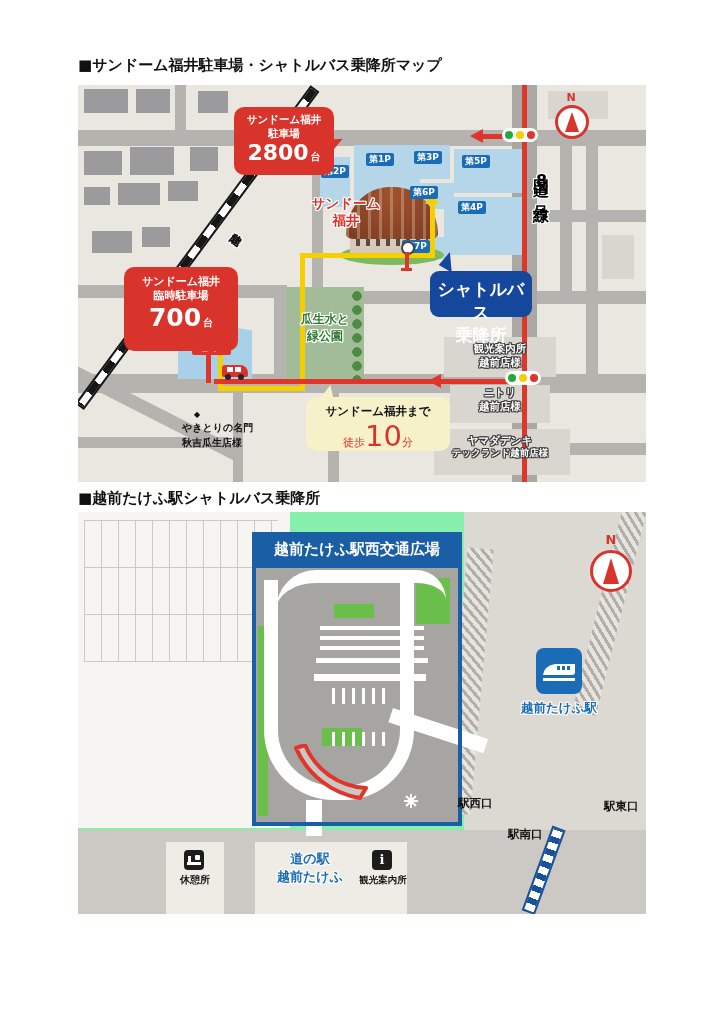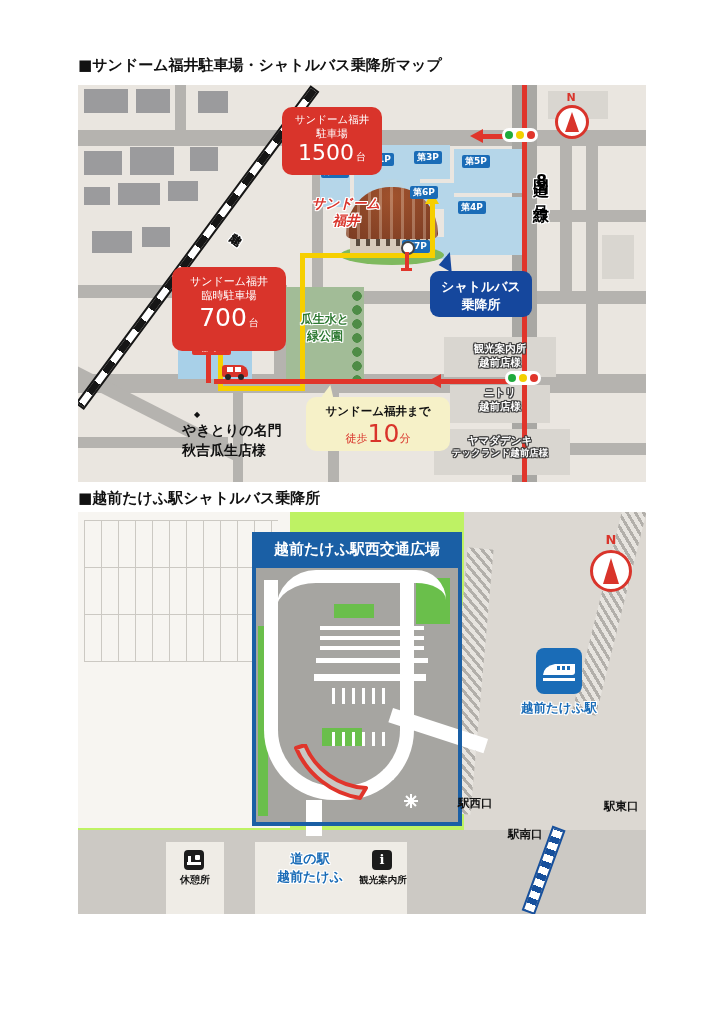--- a/index.html
+++ b/index.html
@@ -16,42 +16,42 @@
   .rail{position:absolute;height:7px;background:repeating-linear-gradient(90deg,#161616 0 13px,#fff 13px 26px);
         border:2px solid #161616;transform-origin:0 50%;}
   .ypath{position:absolute;background:#f6cf00;}
   .rpath{position:absolute;background:#e0352b;}
   .tri{position:absolute;width:0;height:0;}
   .outline-w{text-shadow:-1px -1px 0 #fff,1px -1px 0 #fff,-1px 1px 0 #fff,1px 1px 0 #fff,
              -1px 0 0 #fff,1px 0 0 #fff,0 -1px 0 #fff,0 1px 0 #fff;}
   .outline-b{text-shadow:-1px -1px 0 #3c3c3c,1px -1px 0 #3c3c3c,-1px 1px 0 #3c3c3c,1px 1px 0 #3c3c3c,
              -1px 0 0 #3c3c3c,1px 0 0 #3c3c3c,0 -1px 0 #3c3c3c,0 1px 0 #3c3c3c;}
   .redbox{position:absolute;background:#d9342b;color:#fff;border-radius:10px;text-align:center;
-          font-weight:normal;line-height:1.3;margin-left:48px;}
+          font-weight:bold;line-height:1.3;}
   .redbox .l{font-size:10.5px;}
   .redbox .numrow{line-height:1.05;margin-top:1px;}
   .redbox .num{font-size:22px;}
   .redbox .unit{font-size:10px;margin-left:2px;}
   .bluebubble{position:absolute;background:#15479d;color:#fff;border-radius:9px;text-align:center;
-          font-weight:bold;font-size:13px;line-height:1.35;padding-top:7px;box-sizing:border-box;}
+          font-weight:bold;font-size:17px;line-height:1.35;padding-top:7px;box-sizing:border-box;}
   .walkbox{position:absolute;background:#f6f1c8;border-radius:10px;text-align:center;padding-top:7px;box-sizing:border-box;}
   .walkbox .l1{font-size:11.5px;font-weight:bold;color:#111;}
   .walkbox .red{color:#d9342b;font-weight:normal;}
-  .walkbox .min{font-size:25px;text-align:center;}
+  .walkbox .min{font-size:29px;text-align:center;}
   .walkbox .sm{font-size:11px;}
   .tl{position:absolute;width:36px;height:14px;background:#fff;border-radius:7px;display:flex;
       align-items:center;justify-content:center;gap:3px;}
   .tl i{width:8px;height:8px;border-radius:50%;display:block;}
   .compass{position:absolute;border:3px solid #d9342b;border-radius:50%;background:#fff;box-sizing:border-box;}
   .compass .needle{width:0;height:0;border-left:7px solid transparent;border-right:7px solid transparent;
       border-bottom:20px solid #d9342b;margin:4px auto 0;}
   .nlabel{position:absolute;color:#d9342b;font-weight:bold;font-size:11px;text-align:center;}
   .slabel{position:absolute;text-align:center;font-weight:bold;color:#fff;line-height:1.35;font-size:10.5px;}
   .parklabel{position:absolute;text-align:center;font-weight:bold;color:#2f7a33;font-size:12px;line-height:1.4;}
-  .domelabel{position:absolute;text-align:center;font-weight:bold;color:#d9342b;font-size:13.5px;line-height:1.25;font-style:italic;}
+  .domelabel{position:absolute;text-align:center;font-weight:bold;color:#d9342b;font-size:13.5px;line-height:1.25;}
   .vtext{writing-mode:vertical-rl;text-orientation:upright;}
   .card{position:absolute;background:#efece6;}
   .blkicon{position:absolute;background:#1c1c1c;border-radius:4px;}
   .hatch{position:absolute;background:repeating-linear-gradient(45deg,#b2afaa 0 3px,#e7e4df 3px 7px);}
   .comb{position:absolute;background:repeating-linear-gradient(90deg,#fff 0 3px,transparent 3px 10px);}
   .exitlabel{position:absolute;font-weight:bold;color:#111;font-size:11.5px;white-space:nowrap;}
 </style>
 </head>
 <body>
 
@@ -181,30 +181,30 @@
       <div>ニトリ</div>
       <div>越前店様</div>
     </div>
     <div class="slabel outline-b" style="left:352px;top:348px;width:140px;">
       <div>ヤマダデンキ</div>
       <div style="font-size:9.5px;">テックランド越前店様</div>
     </div>
     <div class="vtext outline-w" style="position:absolute;left:452px;top:82px;font-size:16px;font-weight:bold;color:#000;letter-spacing:2px;">国道8号線</div>
     <div class="vtext outline-w" style="position:absolute;left:158px;top:142px;font-size:11px;font-weight:bold;color:#111;transform:rotate(36deg);">北陸線</div>
     <div style="position:absolute;left:116px;top:325px;font-size:8px;color:#111;">◆</div>
-    <div style="position:absolute;left:104px;top:336px;width:130px;font-size:14px;font-weight:bold;color:#111;line-height:1.45;font-family:Liberation Serif, serif;">
+    <div style="position:absolute;left:104px;top:336px;width:130px;font-size:10px;font-weight:bold;color:#111;line-height:1.45;">
       <div>やきとりの名門</div>
       <div>秋吉瓜生店様</div>
     </div>
 
     <div class="tri" style="left:250px;top:52px;border-left:16px solid #d9342b;border-top:4px solid transparent;border-bottom:10px solid transparent;transform:rotate(-18deg);"></div>
     <div class="redbox" style="left:156px;top:22px;width:100px;height:62px;padding-top:6px;">
       <div class="l">サンドーム福井</div>
       <div class="l">駐車場</div>
-      <div class="numrow"><span class="num">1500</span><span class="unit">台</span></div>
+      <div class="numrow"><span class="num">2800</span><span class="unit">台</span></div>
     </div>
     <div class="tri" style="left:142px;top:252px;border-top:16px solid #d9342b;border-left:4px solid transparent;border-right:11px solid transparent;transform:rotate(-15deg);"></div>
     <div class="redbox" style="left:46px;top:182px;width:114px;height:76px;padding-top:8px;">
       <div class="l" style="font-size:11px;">サンドーム福井</div>
       <div class="l" style="font-size:11px;">臨時駐車場</div>
       <div class="numrow"><span class="num" style="font-size:25px;">700</span><span class="unit">台</span></div>
     </div>
     <div class="tri" style="left:364px;top:168px;border-bottom:17px solid #15479d;border-left:3px solid transparent;border-right:12px solid transparent;transform:rotate(30deg);"></div>
     <div class="bluebubble" style="left:352px;top:186px;width:102px;height:46px;">
       <div>シャトルバス</div>
@@ -224,21 +224,21 @@
       <div style="position:absolute;left:0;top:0;width:26px;height:12px;background:#d9342b;border-radius:3px 8px 2px 2px;"></div>
       <div style="position:absolute;left:5px;top:2px;width:6px;height:5px;background:#fff;"></div>
       <div style="position:absolute;left:13px;top:2px;width:6px;height:5px;background:#fff;"></div>
       <div style="position:absolute;left:3px;top:9px;width:6px;height:6px;background:#262626;border-radius:50%;"></div>
       <div style="position:absolute;left:16px;top:9px;width:6px;height:6px;background:#262626;border-radius:50%;"></div>
     </div>
   </div>
 
   <div class="page-title" style="left:78px;top:489px;">■越前たけふ駅シャトルバス乗降所</div>
 
-  <div class="map" style="left:78px;top:512px;width:568px;height:402px;background:#bef264;">
+  <div class="map" style="left:78px;top:512px;width:568px;height:402px;background:#86efac;">
 
     <div style="position:absolute;left:0;top:0;width:212px;height:316px;background:#f7f5f1;">
       <div style="position:absolute;left:6px;top:8px;width:194px;height:142px;background-image:repeating-linear-gradient(90deg,#ccc9c3 0 1px,transparent 1px 17px),repeating-linear-gradient(0deg,#ccc9c3 0 1px,transparent 1px 47px);"></div>
     </div>
 
     <div style="position:absolute;left:386px;top:0;width:182px;height:322px;background:#dcd8d2;"></div>
 
     <div style="position:absolute;left:0;top:318px;width:568px;height:84px;background:#ccc9c4;"></div>
 
     <div class="hatch" style="left:378px;top:36px;width:26px;height:266px;transform:rotate(5deg);"></div>

